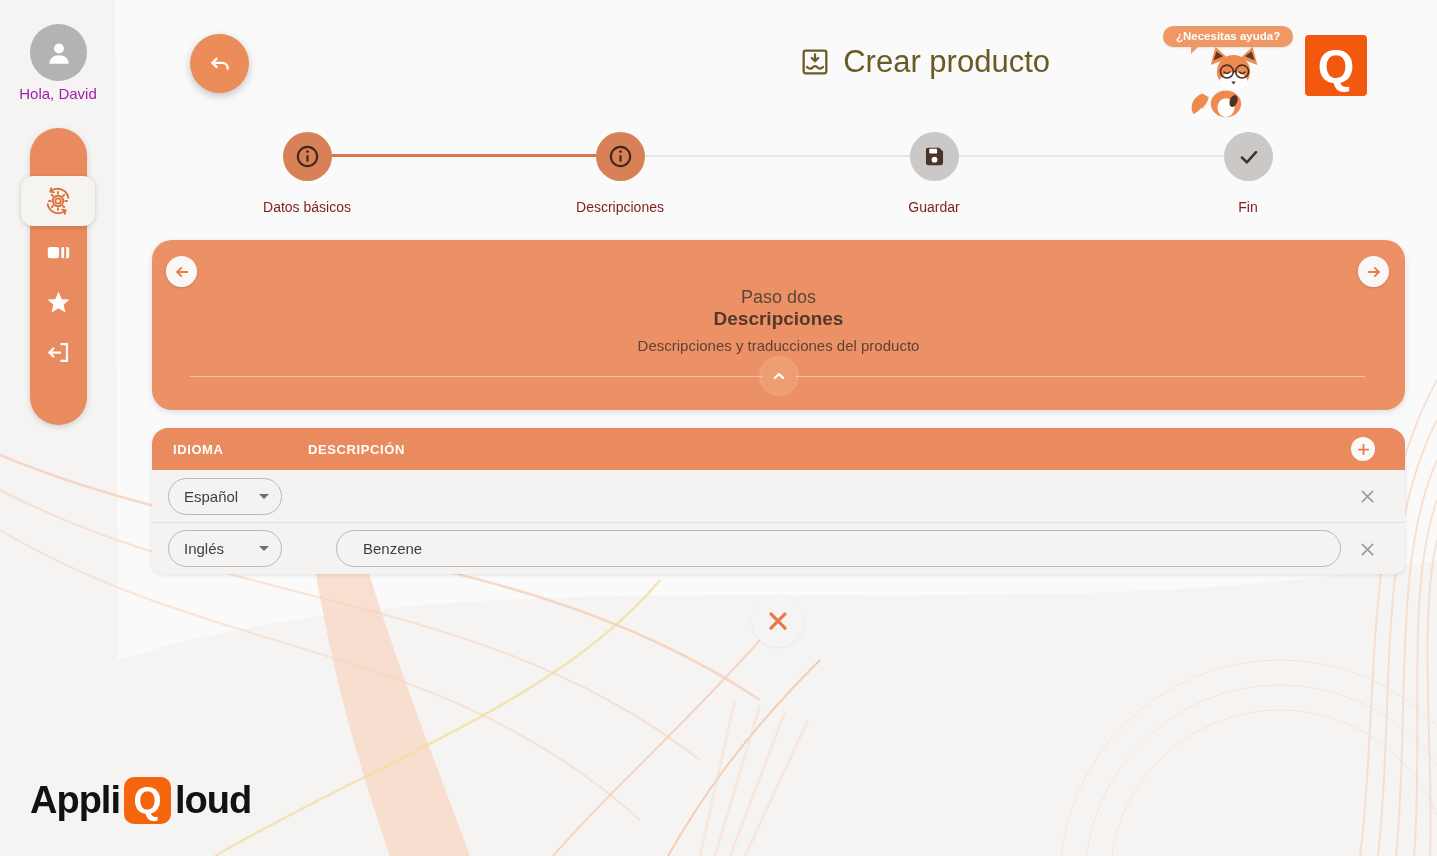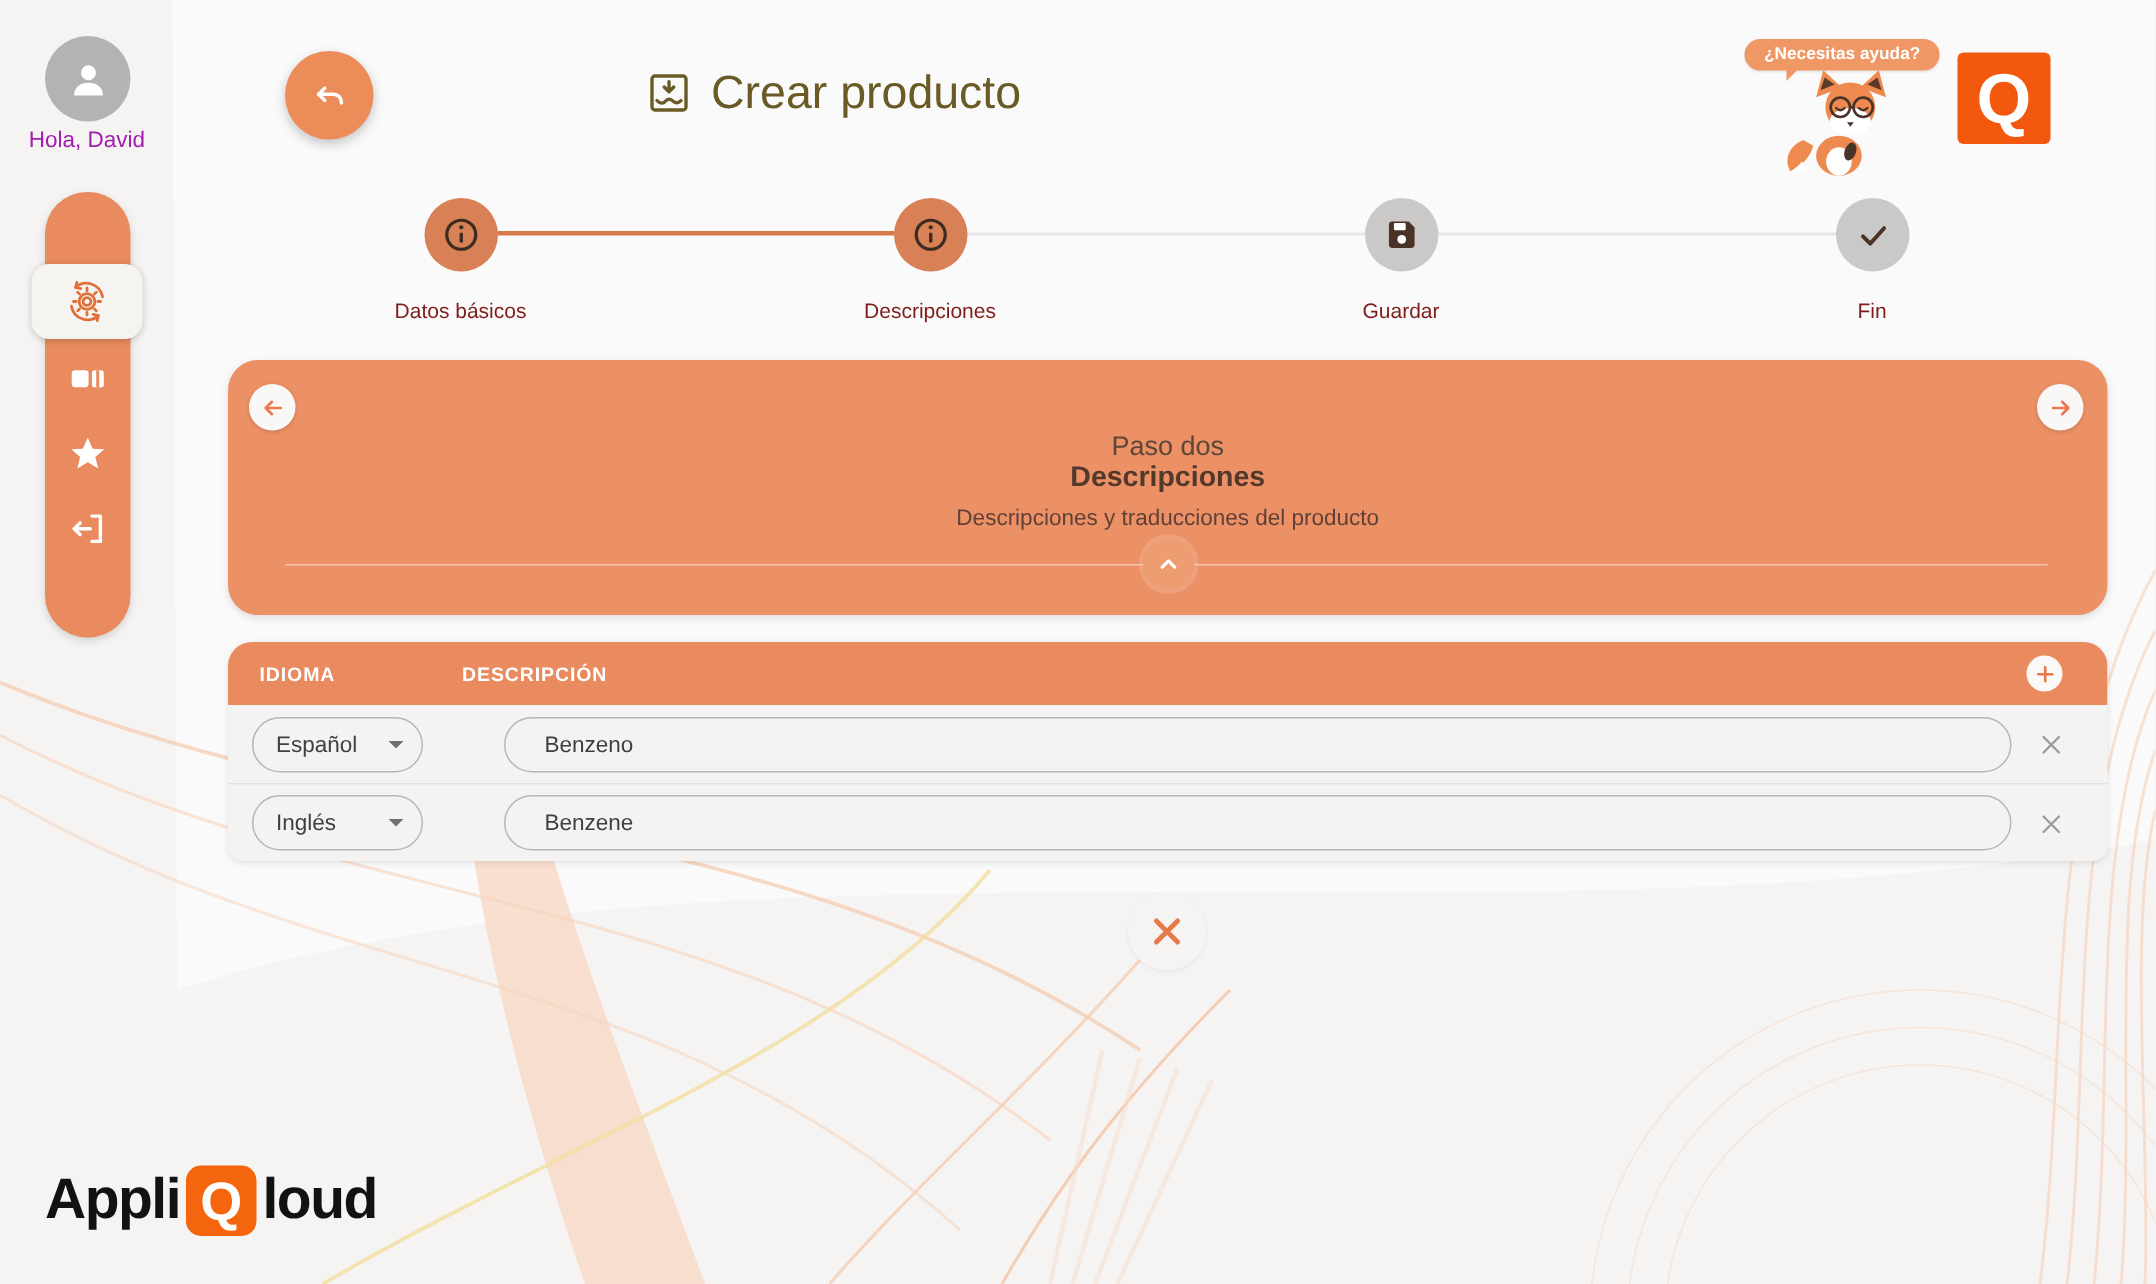--- a/index.html
+++ b/index.html
@@ -26,21 +26,21 @@
   
   .back-btn {
     left:190px; top:34px; width:59px; height:59px; border-radius:50%;
     background:#ec8c59; display:flex; align-items:center; justify-content:center;
     box-shadow:0 3px 8px rgba(0,0,0,.22); cursor:pointer;
   }
 
   
   .page-title {
     left:430px; top:44px; width:620px; display:flex; gap:12px;
-    align-items:center; justify-content:flex-start;
+    align-items:center; justify-content:flex-end;
     font-size:31px; color:#6a5b26;
   }
 
   
   .help-bubble {
     left:1163px; top:26px; padding:4px 13px 5px; border-radius:12px;
     background:#ef9866; color:#fff; font-size:11.5px; font-weight:bold;
     box-shadow:0 1px 2px rgba(0,0,0,.1); cursor:pointer;
   }
   .help-bubble::after{
@@ -338,21 +338,20 @@
         <path d="M12 4.5 V19.5 M4.5 12 H19.5"></path>
       </svg>
     </div>
   </div>
 
   <div class="trow">
     <div class="lang-select">
       <span>Español</span>
       <span class="caret"></span>
     </div>
-    <input class="desc-input" type="text" value="Benzeno" style="">
     <div class="row-delete">
       <svg width="19" height="19" viewBox="0 0 24 24" fill="none" stroke="#9a9a9a" stroke-width="1.9" stroke-linecap="round">
         <path d="M5.5 5.5 L18.5 18.5 M18.5 5.5 L5.5 18.5"></path>
       </svg>
     </div>
   </div>
 
   <div class="trow">
     <div class="lang-select">
       <span>Inglés</span>

